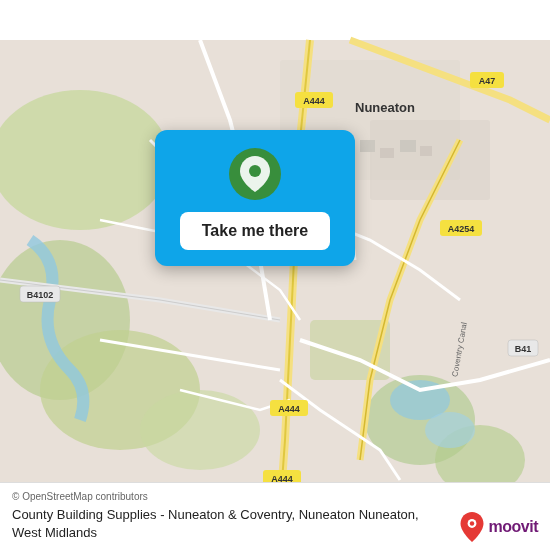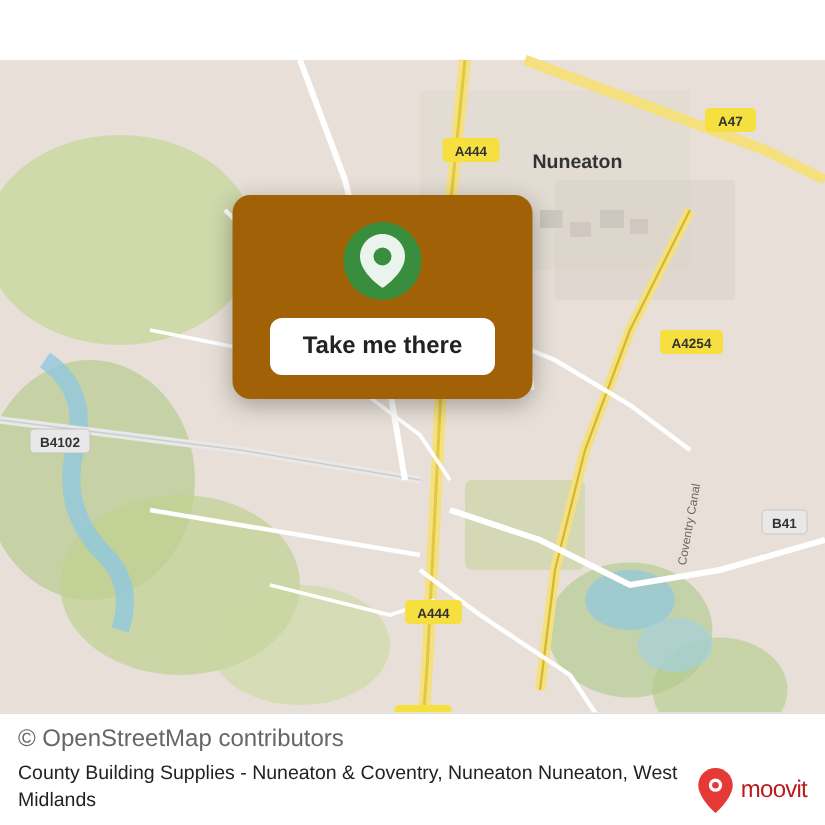--- a/index.html
+++ b/index.html
@@ -25,21 +25,21 @@
       position: absolute;
       top: 0; left: 0;
     }
 
     
     #location-card {
       position: absolute;
       top: 130px;
       left: 155px;
       width: 200px;
-      background: #a16207;
+      background: #0ea5e9;
       border-radius: 12px;
       display: flex;
       flex-direction: column;
       align-items: center;
       padding: 18px 20px 16px 20px;
       box-shadow: 0 4px 16px rgba(0,0,0,0.3);
       z-index: 10;
     }
 
     #location-pin-icon {
@@ -78,21 +78,21 @@
       display: flex;
       justify-content: space-between;
       align-items: flex-end;
     }
 
     #info-text {
       flex: 1;
     }
 
     #attribution {
-      font-size: 16px;
+      font-size: 10px;
       color: #666;
       margin-bottom: 4px;
     }
 
     #location-name {
       font-size: 13px;
       color: #222;
       font-weight: 400;
       line-height: 1.4;
     }
@@ -105,22 +105,22 @@
       flex-shrink: 0;
     }
 
     #moovit-pin {
       width: 26px;
       height: 30px;
     }
 
     #moovit-text {
       font-size: 16px;
-      font-weight: 400;
-      color: #b91c1c;
+      font-weight: 700;
+      color: #701a75;
       letter-spacing: -0.5px;
     }
   </style>
 </head>
 <body>
 
 <div id="map-container">
 
   <svg id="map-bg" viewBox="0 0 550 470" xmlns="http://www.w3.org/2000/svg">
 

